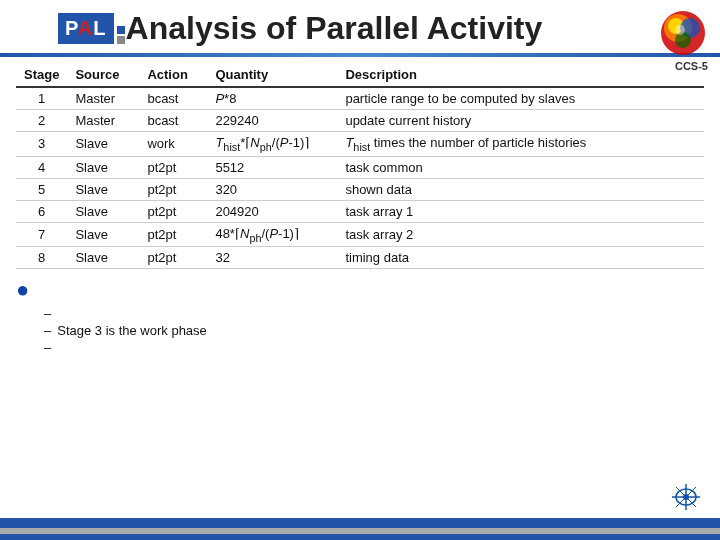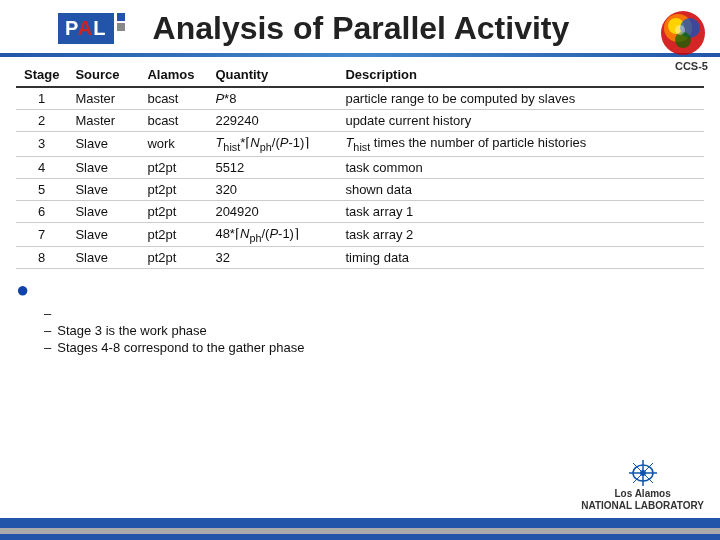--- a/index.html
+++ b/index.html
@@ -16,22 +16,22 @@
     .header {
       display: flex;
       align-items: center;
       padding: 10px 16px 6px 10px;
       position: relative;
     }
 
     
     .pal-logo {
       display: flex;
-      align-items: flex-start;
-      margin-right: 28px;
+      align-items: flex-end;
+      margin-right: 1px;
       flex-shrink: 0;
       padding-left: 48px;
     }
     .pal-box {
       background: #2255aa;
       color: white;
       font-weight: bold;
       font-size: 20px;
       padding: 2px 5px;
       letter-spacing: 1px;
@@ -225,21 +225,21 @@
 </div>
 
 <div class="header-line"></div>
 
 <div class="table-container">
   <table>
     <thead>
       <tr>
         <th class="col-stage">Stage</th>
         <th class="col-source">Source</th>
-        <th class="col-action">Alamos</th>
+        <th class="col-action">Action</th>
         <th class="col-quantity">Quantity</th>
         <th>Description</th>
       </tr>
     </thead>
     <tbody id="table-body">
 
     <tr>
       <td class="col-stage" style="text-align:center">1</td>
       <td class="col-source">Master</td>
       <td class="col-action">bcast</td>
@@ -306,38 +306,33 @@
   <div class="sub-bullets">
     <div class="sub-bullet">
       <span class="sub-dash">–</span>
     </div>
     <div class="sub-bullet">
       <span class="sub-dash">–</span>
       <span>Stage 3 is the work phase</span>
     </div>
     <div class="sub-bullet">
       <span class="sub-dash">–</span>
-      <span>Stages 4-8 correspond to the gather phase</span>
     </div>
   </div>
 </div>
 
 <div class="lanl-logo">
   <svg class="lanl-symbol" viewBox="0 0 36 30">
 
     <ellipse cx="18" cy="15" rx="10" ry="8" fill="none" stroke="#1155aa" stroke-width="1.5"></ellipse>
     <line x1="18" y1="2" x2="18" y2="28" stroke="#1155aa" stroke-width="1.5"></line>
     <line x1="4" y1="15" x2="32" y2="15" stroke="#1155aa" stroke-width="1.5"></line>
     <line x1="8" y1="5" x2="28" y2="25" stroke="#1155aa" stroke-width="1"></line>
     <line x1="28" y1="5" x2="8" y2="25" stroke="#1155aa" stroke-width="1"></line>
     <circle cx="18" cy="15" r="3" fill="#1155aa"></circle>
   </svg>
-  <div class="lanl-text">
-    <span>Los Alamos</span><br>
-    <span>NATIONAL LABORATORY</span>
-  </div>
 </div>
 
 <div class="bottom-bar">
   <div class="bottom-stripe1"></div>
   <div class="bottom-stripe2"></div>
   <div class="bottom-stripe3"></div>
 </div>
 
 </body></html>

